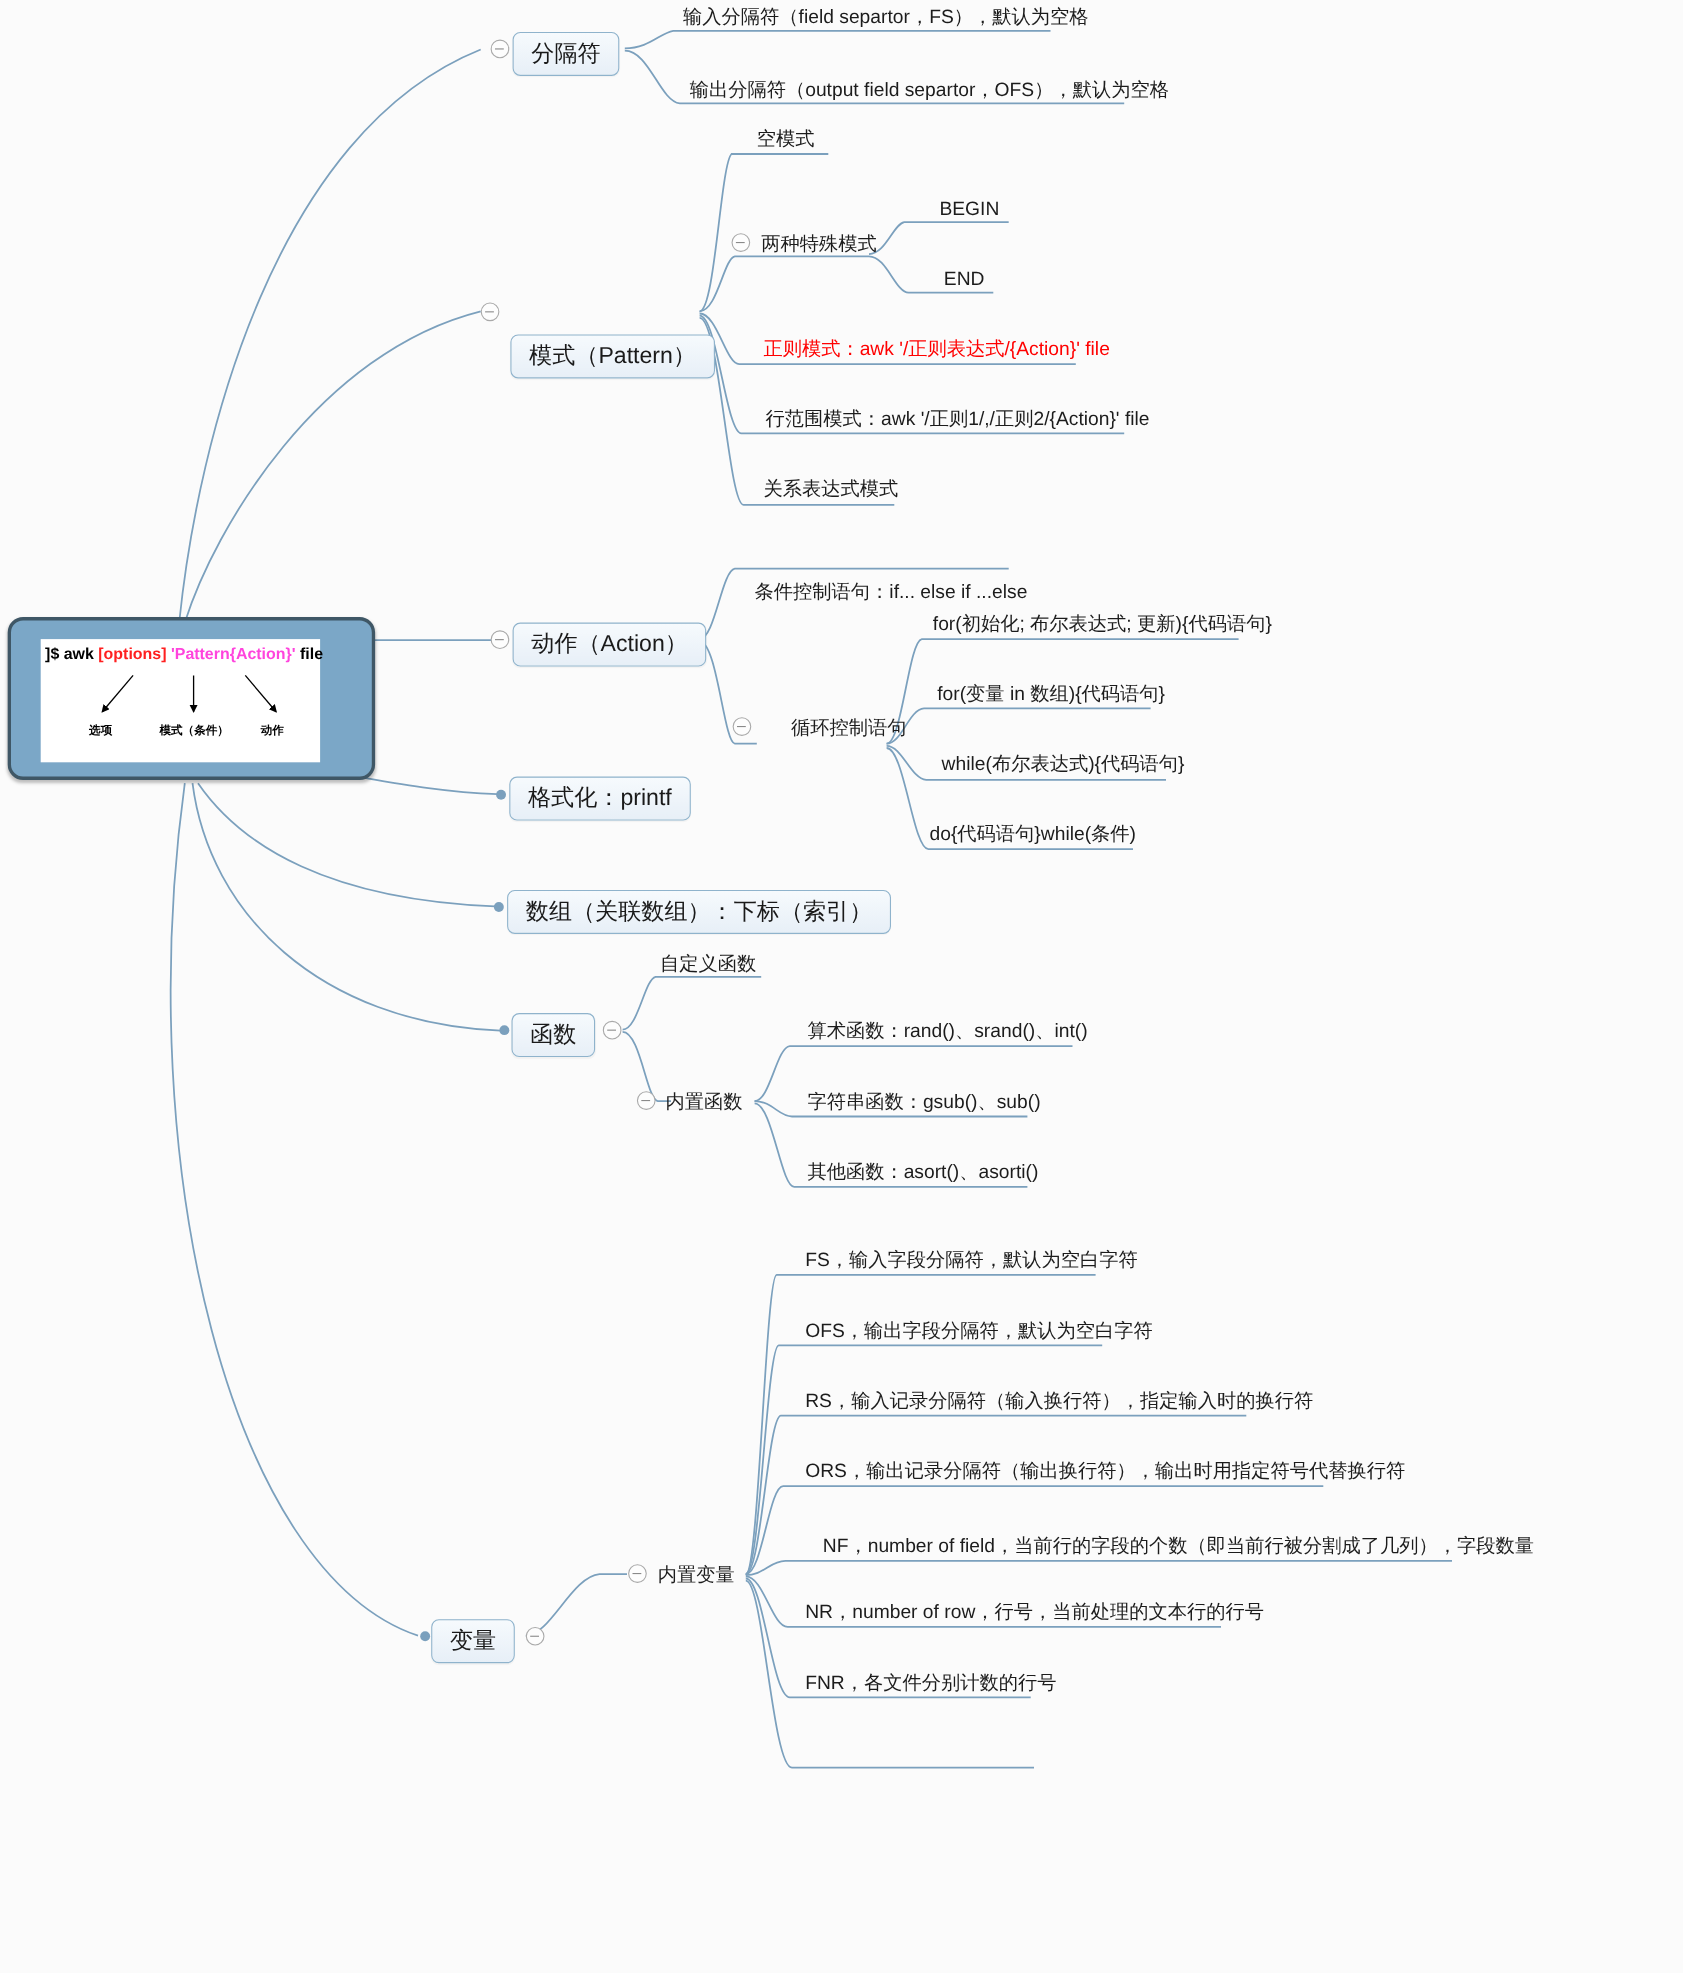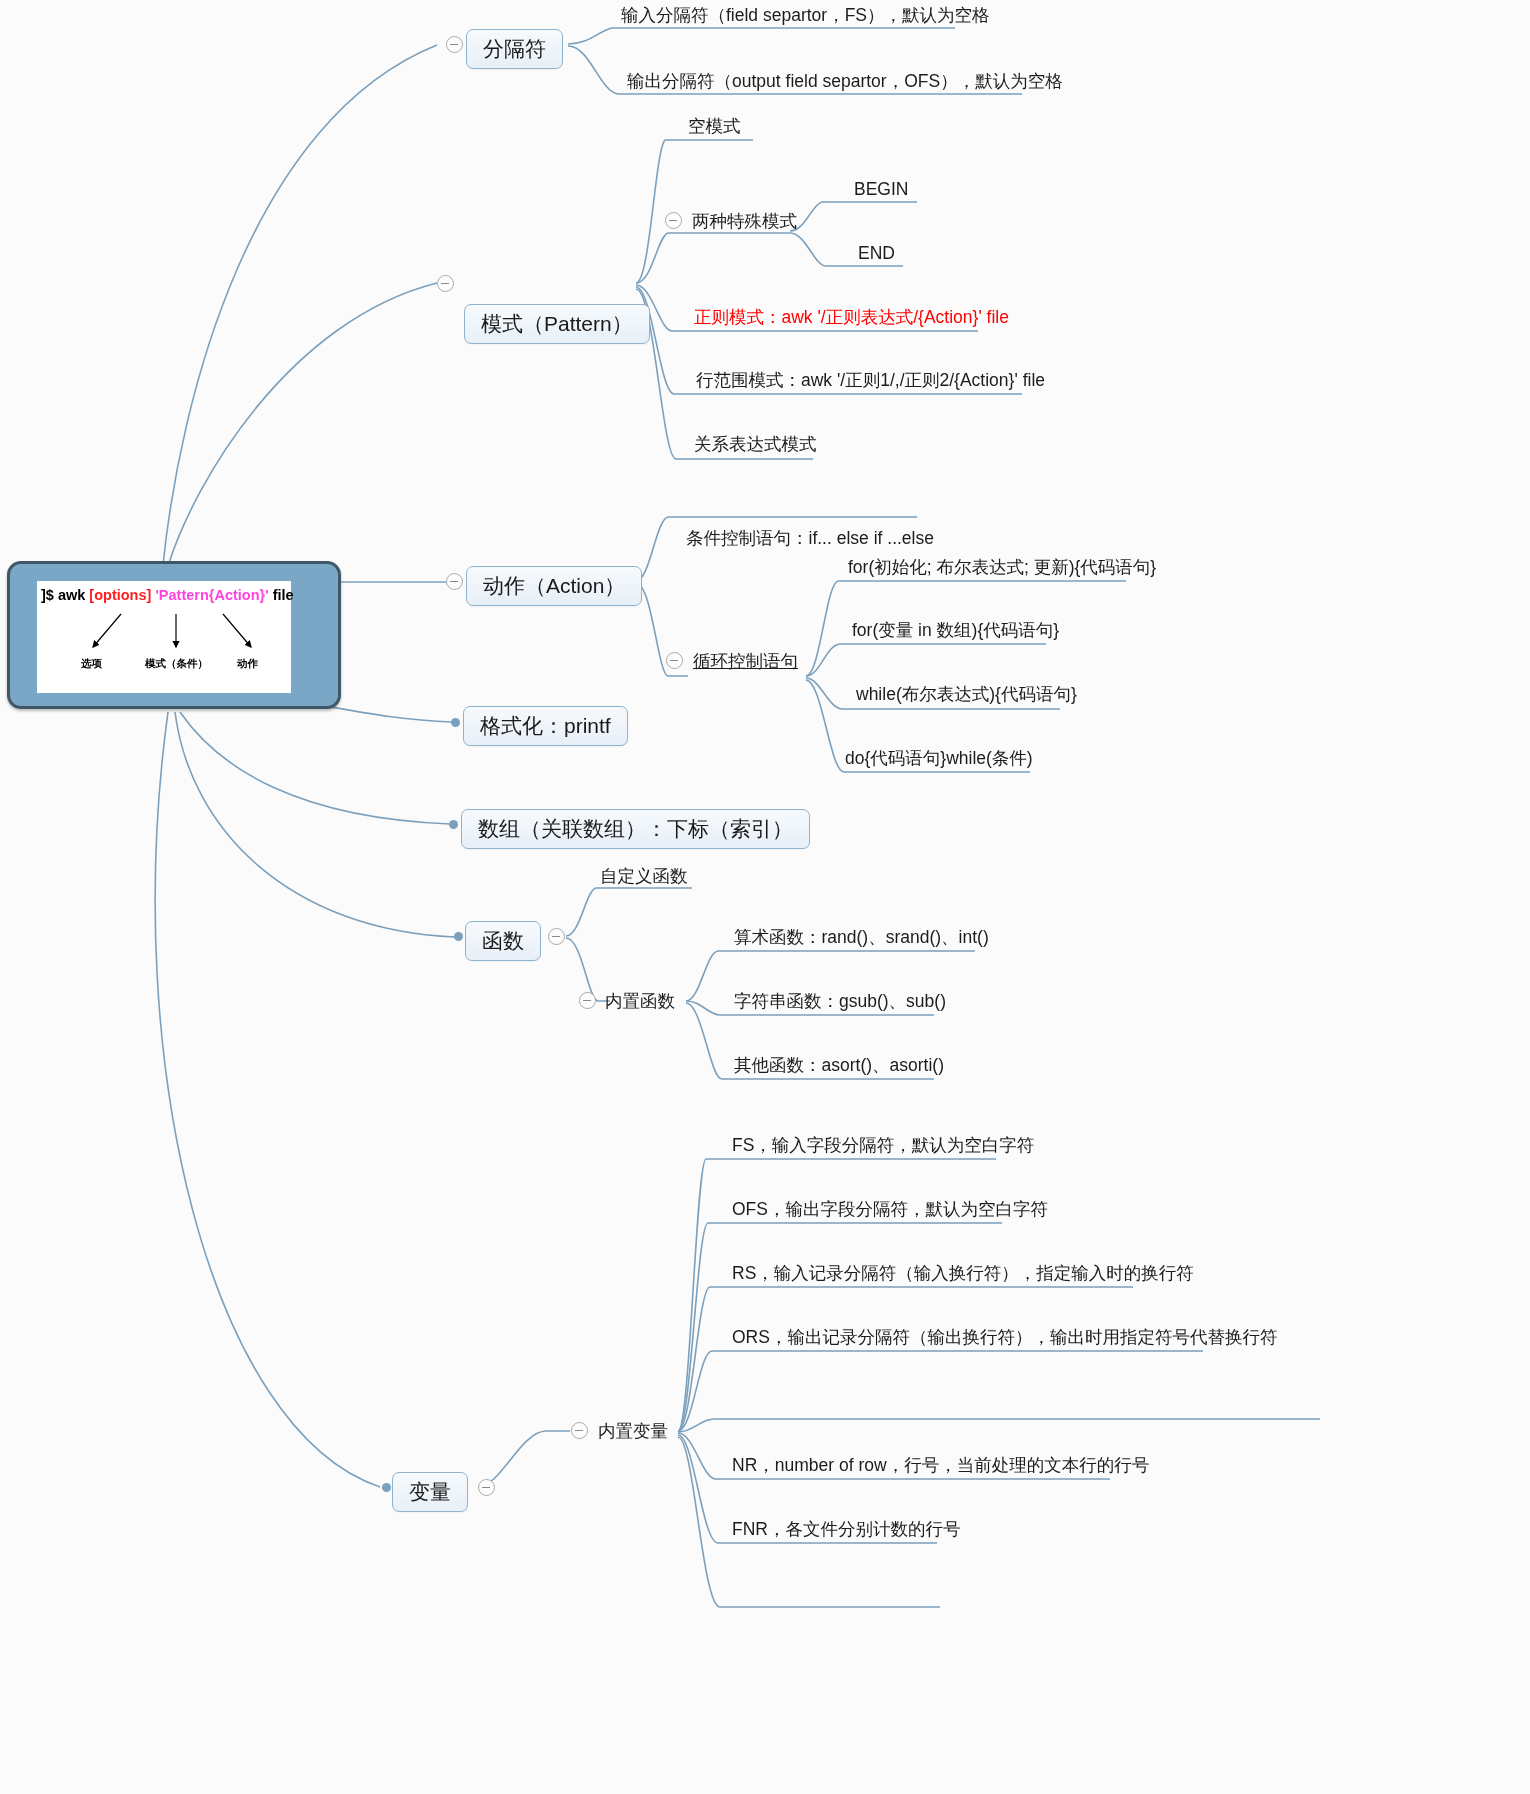--- a/index.html
+++ b/index.html
@@ -225,21 +225,21 @@
   <div class="node leaf red" style="left:694px;top:307px;">正则模式：awk '/正则表达式/{Action}' file</div>
   <div class="node leaf" style="left:696px;top:370px;">行范围模式：awk '/正则1/,/正则2/{Action}' file</div>
   <div class="node leaf" style="left:694px;top:434px;">关系表达式模式</div>
 
   <div class="toggle" style="left:446px;top:573px;"></div>
   <div class="node boxnode" style="left:466px;top:566px;">动作（Action）</div>
 
   <div class="node leaf" style="left:686px;top:493px;margin-top:35px;">条件控制语句：if... else if ...else</div>
 
   <div class="toggle" style="left:666px;top:652px;"></div>
-  <div class="node leaf" style="left:693px;top:651px;text-decoration:underline;">循环控制语句</div>
+  <div class="node leaf" style="left:719px;top:651px;">循环控制语句</div>
   <div class="node leaf" style="left:848px;top:557px;">for(初始化; 布尔表达式; 更新){代码语句}</div>
   <div class="node leaf" style="left:852px;top:620px;">for(变量 in 数组){代码语句}</div>
   <div class="node leaf" style="left:856px;top:684px;">while(布尔表达式){代码语句}</div>
   <div class="node leaf" style="left:845px;top:748px;">do{代码语句}while(条件)</div>
 
   <div class="dot" style="left:451px;top:718px;"></div>
   <div class="node boxnode" style="left:463px;top:706px;">格式化：printf</div>
 
   <div class="dot" style="left:449px;top:820px;"></div>
   <div class="node boxnode" style="left:461px;top:809px;">数组（关联数组）：下标（索引）</div>
@@ -260,16 +260,17 @@
   <div class="node boxnode" style="left:392px;top:1472px;">变量</div>
   <div class="toggle" style="left:478px;top:1479px;"></div>
 
   <div class="toggle" style="left:571px;top:1422px;"></div>
   <div class="node leaf" style="left:598px;top:1421px;">内置变量</div>
 
   <div class="node leaf" style="left:732px;top:1135px;">FS，输入字段分隔符，默认为空白字符</div>
   <div class="node leaf" style="left:732px;top:1199px;">OFS，输出字段分隔符，默认为空白字符</div>
   <div class="node leaf" style="left:732px;top:1263px;">RS，输入记录分隔符（输入换行符），指定输入时的换行符</div>
   <div class="node leaf" style="left:732px;top:1327px;">ORS，输出记录分隔符（输出换行符），输出时用指定符号代替换行符</div>
+  <div class="node leaf" style="left:748px;top:1395px;">NF，number of field，当前行的字段的个数（即当前行被分割成了几列），字段数量</div>
   <div class="node leaf" style="left:732px;top:1455px;">NR，number of row，行号，当前处理的文本行的行号</div>
   <div class="node leaf" style="left:732px;top:1519px;">FNR，各文件分别计数的行号</div>
 
 </div>
 
 </body></html>

